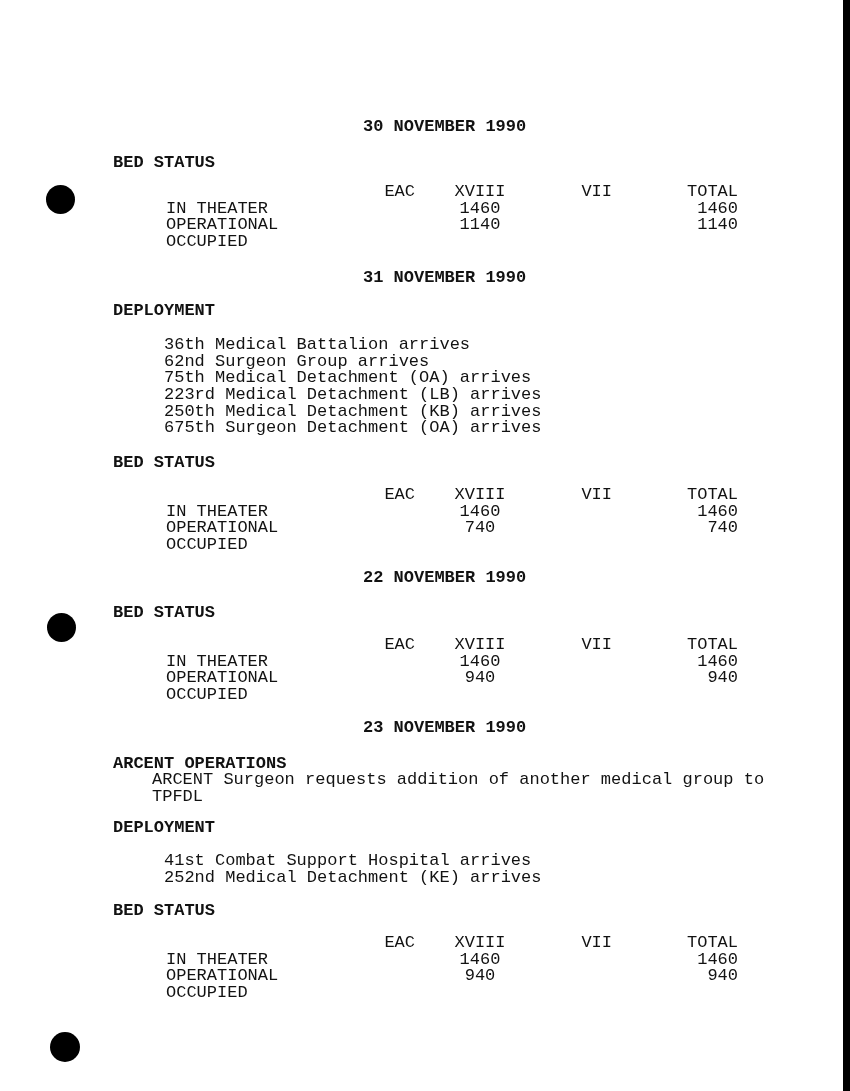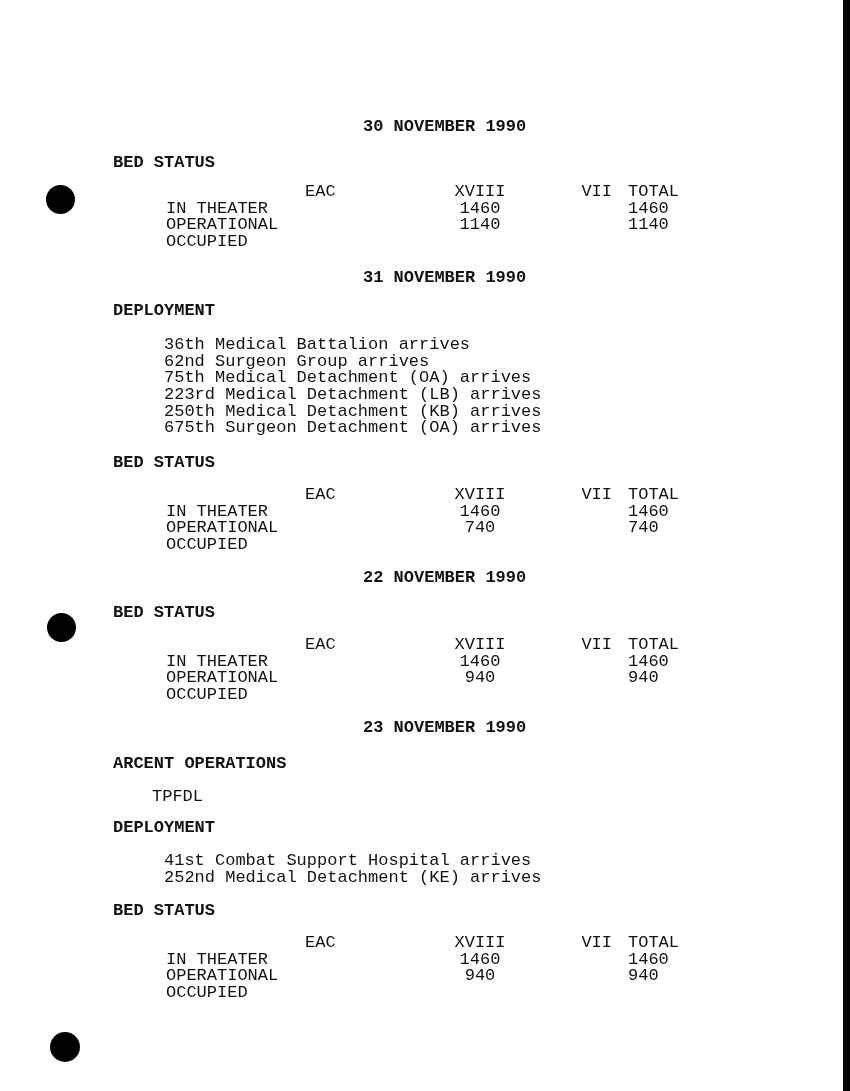--- a/index.html
+++ b/index.html
@@ -15,24 +15,24 @@
   .abs{position:absolute;white-space:pre;}
   .bold{font-weight:700;}
   .date{left:363px;}
   .sect{left:113px;}
   .ind2{left:152px;}
   .list{position:absolute;left:164px;width:600px;}
   .li{position:absolute;left:0;white-space:pre;}
   .tbl{position:absolute;left:0;width:850px;height:68px;}
   .trow{position:absolute;left:0;width:850px;height:17px;}
   .lbl{position:absolute;left:166px;white-space:pre;}
-  .ceac{position:absolute;left:305px;width:110px;}
+  .ceac{position:absolute;left:305px;width:110px;text-align:right;}
   .cx  {position:absolute;left:425px;width:110px;text-align:center;}
   .cv  {position:absolute;left:502px;width:110px;text-align:right;}
-  .ct  {position:absolute;left:628px;width:110px;}
+  .ct  {position:absolute;left:628px;width:110px;text-align:right;}
   .hole{position:absolute;background:#000;border-radius:50%;}
   .hole1{left:46px;top:185px;width:29px;height:29px;}
   .hole2{left:47px;top:613px;width:29px;height:29px;}
   .hole3{left:50px;top:1032px;width:30px;height:30px;}
   .edgebar{position:absolute;right:0;top:0;width:7px;height:1091px;background:#000;}
 </style>
 </head>
 <body>
 
 <div class="page">
@@ -147,20 +147,21 @@
       <span class="lbl">OCCUPIED</span>
       <span class="ceac"></span>
       <span class="cx"></span>
       <span class="cv"></span>
       <span class="ct"></span>
     </div>
   </div>
 
   <div class="abs bold date" style="top:719px">23 NOVEMBER 1990</div>
   <div class="abs bold sect" style="top:755px">ARCENT OPERATIONS</div>
+  <div class="abs ind2" style="top:771px">ARCENT Surgeon requests addition of another medical group to</div>
   <div class="abs ind2" style="top:788px">TPFDL</div>
 
   <div class="abs bold sect" style="top:819px">DEPLOYMENT</div>
   <div class="list" style="top:852px">
     <div class="li" style="top:0">41st Combat Support Hospital arrives</div>
     <div class="li" style="top:17px">252nd Medical Detachment (KE) arrives</div>
   </div>
 
   <div class="abs bold sect" style="top:902px">BED STATUS</div>
 

